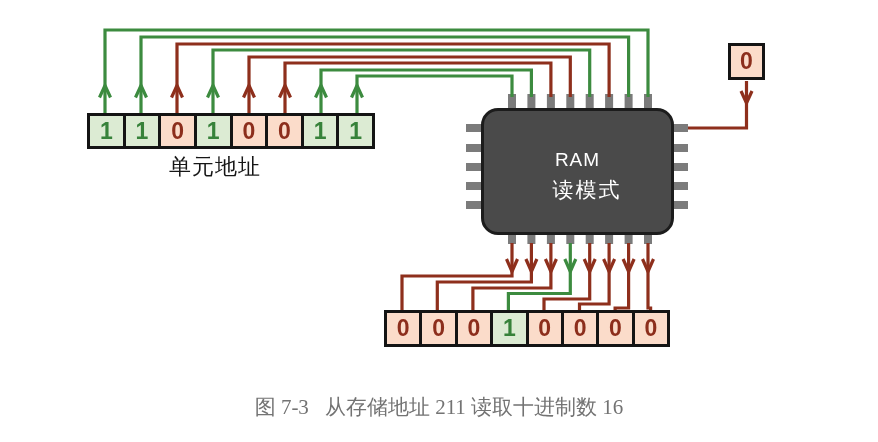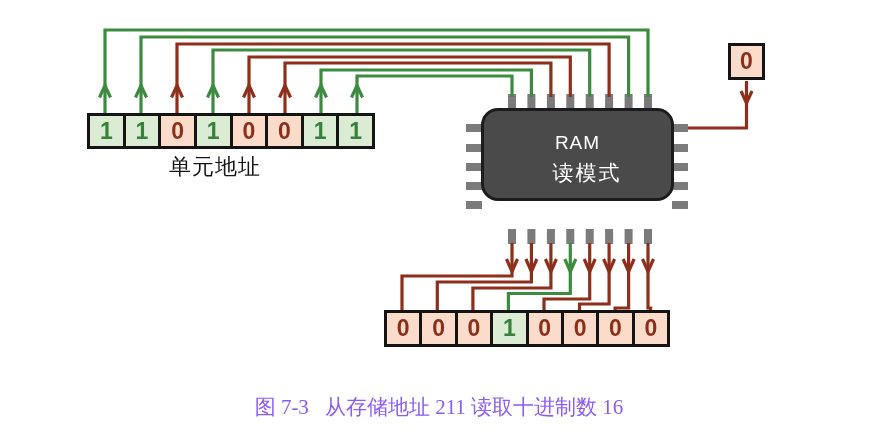--- a/index.html
+++ b/index.html
@@ -11,21 +11,21 @@
     overflow:hidden;
   }
   .wires{position:absolute;left:0;top:0;z-index:1;}
   .wire{fill:none;stroke-width:3.2px;stroke-linejoin:miter;}
   .arrow{fill:none;stroke-width:3.2px;stroke-linejoin:round;stroke-linecap:butt;}
   .wg{stroke:var(--wire-green);}
   .wr{stroke:var(--wire-red);}
   .pin{fill:var(--pin-gray);}
 
   .chip{
-    position:absolute;left:481px;top:108px;width:193px;height:93px;
+    position:absolute;left:481px;top:108px;width:193px;height:127px;
     background:var(--chip-body);
     border:3px solid #1c1c1c;border-radius:17px;
     box-sizing:border-box;z-index:2;
     display:flex;flex-direction:column;align-items:center;justify-content:center;
     gap:5px;padding-top:9px;
   }
   .chip-line1{color:var(--chip-text);font-size:19px;letter-spacing:1px;}
   .chip-line2{color:var(--chip-text);font-size:21px;letter-spacing:2px;margin-left:19px;}
 
   .register{
@@ -53,21 +53,21 @@
 
   .reg-label{
     position:absolute;z-index:2;color:#161616;
     font-size:22px;text-align:center;letter-spacing:1px;
   }
   .label-address{left:83px;top:152px;width:264px;}
   .label-data{left:384px;top:351px;width:286px;}
 
   .caption{
     position:absolute;left:0;top:393px;width:878px;z-index:2;
-    text-align:center;color:#8b5cf6;
+    text-align:center;color:#737373;
     font-family:"Liberation Serif","DejaVu Serif",serif;
     font-size:21px;
   }
   .caption .fig-no{margin-right:16px;}
 </style>
 </head>
 <body>
 
 <div class="stage">
 

